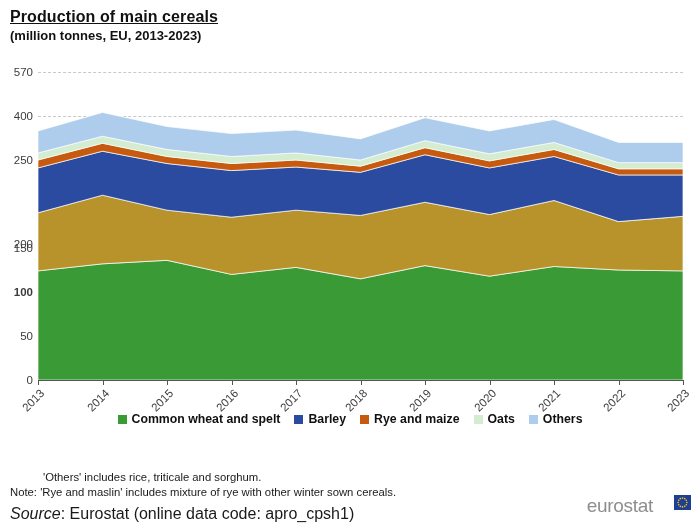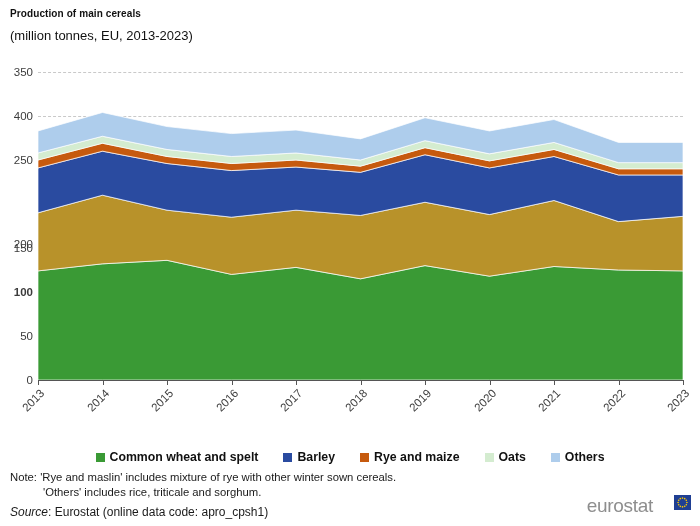--- a/index.html
+++ b/index.html
@@ -3,25 +3,25 @@
 <meta charset="utf-8">
 <style>
   html,body{margin:0;padding:0;}
   body{
     width:700px;height:526px;background:#ffffff;
     font-family:"Liberation Sans",sans-serif;
     color:#1a1a1a;overflow:hidden;position:relative;
   }
   .title{
     position:absolute;left:10px;top:8px;
-    font-size:10px;font-weight:bold;color:#111;letter-spacing:0.1px;
+    font-size:16px;font-weight:bold;color:#111;letter-spacing:0.1px;text-decoration:underline;
   }
   .subtitle{
     position:absolute;left:10px;top:28px;
-    font-size:13px;font-weight:normal;color:#111;
+    font-size:13px;font-weight:bold;color:#111;
   }
 
   
   .plot-wrap{position:absolute;left:0;top:0;width:700px;height:430px;}
   .plot{
     position:absolute;left:38px;top:72px;
     width:645px;height:308px;
   }
   .gridline{
     position:absolute;left:0;width:100%;height:0;
@@ -45,33 +45,33 @@
     font-size:11.5px;color:#3c3c3c;
     transform-origin:right top;
     transform:rotate(-45deg);
     white-space:nowrap;
     text-align:right;
   }
   svg.area-svg{position:absolute;left:0;top:0;}
 
   
   .legend{
-    position:absolute;left:0;top:450px;width:700px;
+    position:absolute;left:0;top:412px;width:700px;
     display:flex;justify-content:center;align-items:center;
-    gap:25px;flex-wrap:nowrap;
+    gap:14px;flex-wrap:nowrap;
   }
   .legend-item{display:flex;align-items:center;gap:5px;}
   .swatch{width:9px;height:9px;display:inline-block;flex:0 0 auto;}
   .legend-label{font-size:12.3px;font-weight:bold;color:#111;white-space:nowrap;}
 
   
   .footer{position:absolute;left:10px;top:470px;width:520px;}
   .note-line{font-size:11.3px;color:#1a1a1a;line-height:1.32;}
   .note-indent{padding-left:33px;}
-  .src-line{font-size:12px;color:#1a1a1a;margin-top:5px;}
+  .src-line{font-size:16px;color:#1a1a1a;margin-top:5px;}
   .src-em{font-style:italic;}
 
   .logo{
     position:absolute;right:9px;bottom:9px;
     display:flex;align-items:flex-start;gap:21px;
   }
   .logo-text{
     font-size:19px;color:#8e8e8e;letter-spacing:-0.3px;font-weight:normal;
   }
   .eu-flag{
@@ -86,21 +86,21 @@
 
 <div class="plot-wrap">
   <div class="ytick-wrap" id="ytick-wrap">
       <div class="ytick" style="top: 308px;">0</div>
       <div class="ytick" style="top: 264px;">50</div>
       <div class="ytick" style="top: 220px; font-weight: bold;">100</div>
       <div class="ytick" style="top: 176px;">150</div>
       <div class="ytick" style="top: 132px; margin-top: 40px;">200</div>
       <div class="ytick" style="top: 88px;">250</div>
       <div class="ytick" style="top: 44px;">400</div>
-      <div class="ytick" style="top: 0px;">350</div>
+      <div class="ytick" style="top: 0px;">570</div>
     </div>
   <div id="grid-layer">
       <div class="gridline" style="left: 38px; width: 645px; top: 336px;"></div>
       <div class="gridline" style="left: 38px; width: 645px; top: 292px;"></div>
       <div class="gridline" style="left: 38px; width: 645px; top: 248px;"></div>
       <div class="gridline" style="left: 38px; width: 645px; top: 204px;"></div>
       <div class="gridline" style="left: 38px; width: 645px; top: 160px;"></div>
       <div class="gridline" style="left: 38px; width: 645px; top: 116px;"></div>
       <div class="gridline" style="left: 38px; width: 645px; top: 72px;"></div>
     </div>
@@ -158,25 +158,25 @@
       <span class="swatch" style="background: rgb(212, 236, 208);"></span>
       <span class="legend-label">Oats</span>
     </div>
     <div class="legend-item">
       <span class="swatch" style="background: rgb(174, 205, 236);"></span>
       <span class="legend-label">Others</span>
     </div>
   </div>
 
 <div class="footer">
+  <div class="note-line note-indent">'Others' includes rice, triticale and sorghum.</div>
   <div class="note-line">
     <span>Note:</span>
     <span>'Rye and maslin' includes mixture of rye with other winter sown cereals.</span>
   </div>
-  <div class="note-line note-indent">'Others' includes rice, triticale and sorghum.</div>
   <div class="src-line">
     <span class="src-em">Source</span><span>: Eurostat (online data code: apro_cpsh1)</span>
   </div>
 </div>
 
 <div class="logo">
   <span class="logo-text">eurostat</span>
   <span class="eu-flag" id="eu-flag" style="background: rgb(31, 63, 147);"><svg width="17" height="15" viewBox="0 0 17 15">
         <circle cx="8.50" cy="3.10" r="0.82" fill="#ffcc00"></circle>
         <circle cx="10.70" cy="3.69" r="0.82" fill="#ffcc00"></circle>

